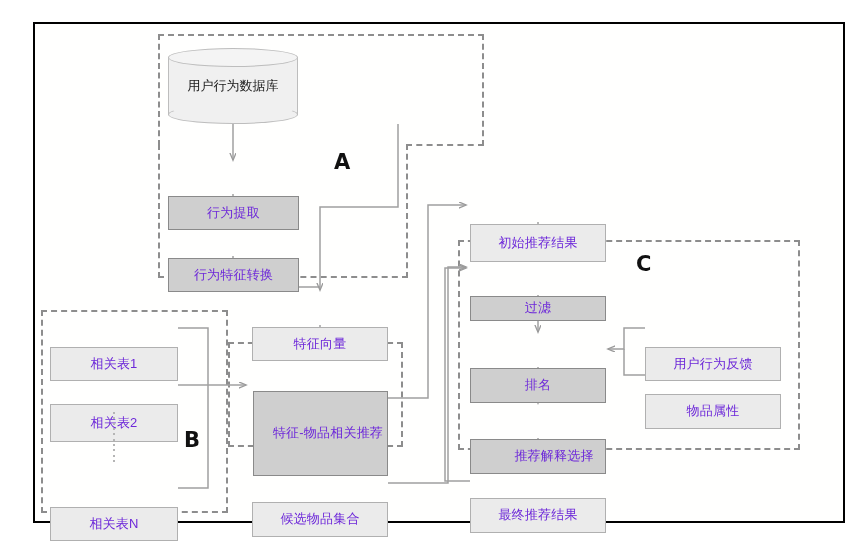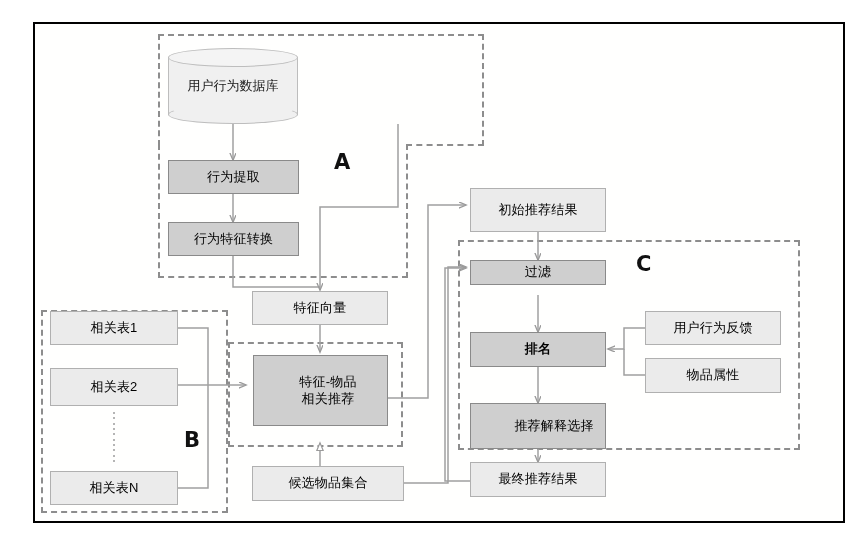--- a/index.html
+++ b/index.html
@@ -1,19 +1,19 @@
 <!DOCTYPE html>
 <html><head>
 <meta charset="utf-8">
 <style>
   html,body{margin:0;padding:0;background:#ffffff;}
   body{font-family:"Liberation Sans","DejaVu Sans",sans-serif;}
   #canvas{position:relative;width:863px;height:542px;background:#ffffff;overflow:hidden;}
   #frame{position:absolute;left:33px;top:22px;width:812px;height:501px;border:2.5px solid #000;background:#fffffe;box-sizing:border-box;}
-  .node{position:absolute;box-sizing:border-box;display:flex;align-items:center;justify-content:center;text-align:center;font-size:13px;color:#000000;line-height:1.28;letter-spacing:.2px;}
+  .node{position:absolute;box-sizing:border-box;display:flex;align-items:center;justify-content:center;text-align:center;font-size:13px;color:#6d28d9;line-height:1.28;letter-spacing:.2px;margin-top:36px;}
   .box-light{background:#ebebeb;border:1.3px solid #b0b0b0;}
   .box-dark{background:#cfcfcf;border:1.6px solid #8a8a8a;}
   .cyl{position:absolute;box-sizing:border-box;}
   .cyl .body{position:absolute;left:0;right:0;top:9px;bottom:9px;background:#f0f0f0;border-left:1.4px solid #bdbdbd;border-right:1.4px solid #bdbdbd;}
   .cyl .top{position:absolute;left:0;top:0;width:100%;height:19px;border-radius:50%;background:#f4f4f4;border:1.4px solid #bdbdbd;box-sizing:border-box;}
   .cyl .bot{position:absolute;left:0;bottom:0;width:100%;height:19px;border-radius:50%;background:#f0f0f0;border:1.4px solid #bdbdbd;border-top-color:transparent;box-sizing:border-box;}
   .cyl .lbl{position:absolute;left:0;right:0;top:0;bottom:0;display:flex;align-items:center;justify-content:center;font-size:13px;color:#1a1a1a;z-index:3;}
   .dash{position:absolute;box-sizing:border-box;border:2.1px dashed #8d8d8d;background:transparent;}
   .grp-label{position:absolute;font-weight:bold;font-size:21px;color:#111;font-family:"DejaVu Sans",sans-serif;}
   svg.wires{position:absolute;left:0;top:0;width:863px;height:542px;pointer-events:none;}
@@ -112,33 +112,33 @@
       <i></i>
       <i></i>
       <i></i>
       <i></i>
       <i></i>
       <i></i>
   </div>
 
   <div class="node box-light" style="left:50px;top:471px;width:128px;height:34px;">相关表N</div>
 
-  <div class="node box-dark" style="left:253px;top:355px;width:135px;height:71px;flex-direction:column;padding-left:15px;">
+  <div class="node box-dark" style="left:253px;top:355px;width:135px;height:85px;flex-direction:row;padding-left:15px;">
     <span>特征-物品</span>
     <span>相关推荐</span>
   </div>
 
-  <div class="node box-light" style="left:252px;top:466px;width:152px;height:35px;">候选物品集合</div>
+  <div class="node box-light" style="left:252px;top:466px;width:136px;height:35px;">候选物品集合</div>
 
-  <div class="node box-light" style="left:470px;top:188px;width:136px;height:44px;">初始推荐结果</div>
+  <div class="node box-light" style="left:470px;top:188px;width:136px;height:38px;">初始推荐结果</div>
 
   <div class="node box-dark" style="left:470px;top:260px;width:136px;height:25px;">过滤</div>
 
-  <div class="node box-dark" style="left:470px;top:332px;width:136px;height:35px;font-weight:bold;">排名</div>
+  <div class="node box-dark" style="left:470px;top:332px;width:136px;height:35px;">排名</div>
 
-  <div class="node box-dark" style="left:470px;top:403px;width:136px;height:46px;padding-left:32px;">推荐解释选择</div>
+  <div class="node box-dark" style="left:470px;top:403px;width:136px;height:35px;padding-left:32px;">推荐解释选择</div>
 
   <div class="node box-light" style="left:470px;top:462px;width:136px;height:35px;">最终推荐结果</div>
 
   <div class="node box-light" style="left:645px;top:358px;width:136px;height:35px;">物品属性</div>
 
   <div class="node box-light" style="left:645px;top:311px;width:136px;height:34px;">用户行为反馈</div>
 </div>
 
 </body></html>

